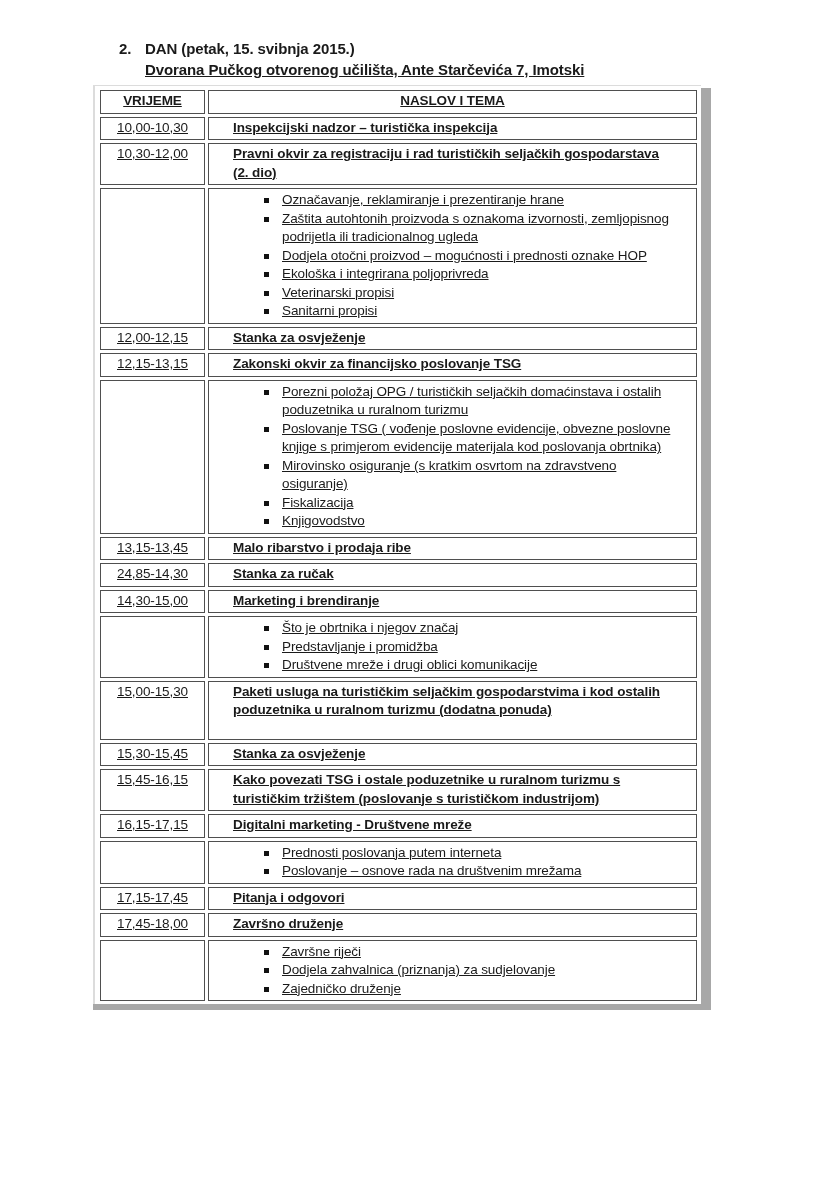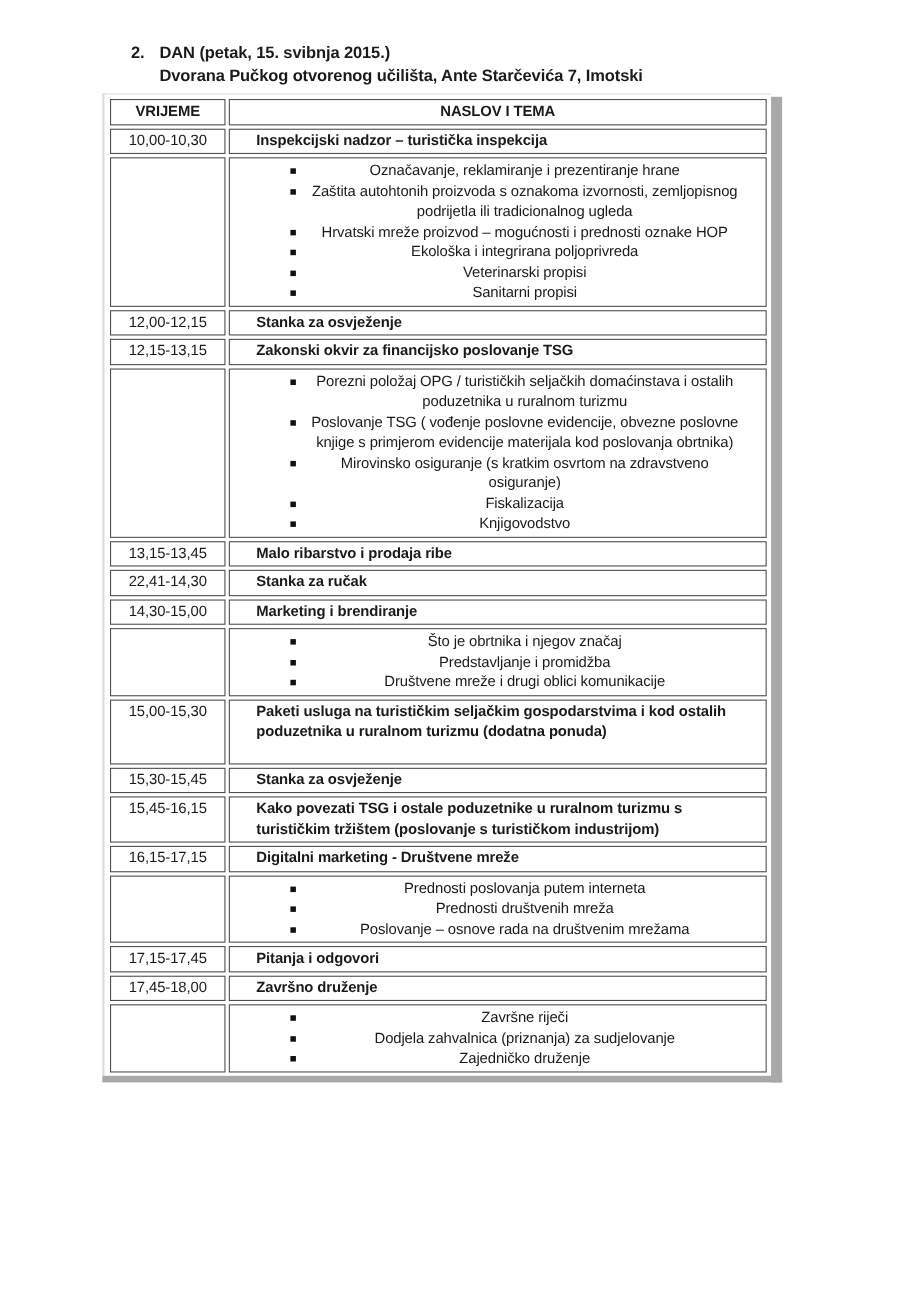--- a/index.html
+++ b/index.html
@@ -22,21 +22,21 @@
     position: absolute;
     top: 38px;
     left: 119px;
     font-weight: bold;
     font-size: 15px;
     line-height: 21px;
     letter-spacing: -0.1px;
   }
   .doc-header .line1 { display: flex; }
   .doc-header .num { width: 26px; flex: none; }
-  .doc-header .line2 { margin-left: 26px; }
+  .doc-header .line2 { margin-left: 26px; text-decoration: underline; }
 
   
   .schedule {
     position: absolute;
     left: 93px;
     top: 85px;
     width: 608px;
     box-sizing: border-box;
     border-left: 2px solid #dcdcdc;
     border-top: 1px solid #dcdcdc;
@@ -55,21 +55,21 @@
   .schedule::before {           
     content: "";
     position: absolute;
     left: -2px;
     right: -10px;
     bottom: -6px;
     height: 6px;
     background: #a8a8a8;
   }
 
-  .trow { display: flex; margin-bottom: 3px; }
+  .trow { display: flex; margin-bottom: 3px; text-decoration: underline; }
   .trow:last-child { margin-bottom: 0; }
 
   .cell {
     border: 1px solid #4f4f4f;
     background: #ffffff;
     padding: 1px 24px 2px;
     font-size: 13.5px;
     line-height: 18.5px;
     letter-spacing: -0.1px;
     box-sizing: border-box;
@@ -82,21 +82,21 @@
     padding: 1px 2px 2px;
   }
   .cell.content { flex: 1; min-width: 0; }
 
   .thead .cell { font-weight: bold; text-align: center; }
 
   .title { font-weight: bold; white-space: pre-line; }
   .trow.tall .cell.content { min-height: 59px; }
 
   ul.bullets { margin: 0; padding: 1px 0 0 0; list-style: none; }
-  ul.bullets li { position: relative; padding-left: 49px; text-align: center; }
+  ul.bullets li { position: relative; padding-left: 49px; }
   ul.bullets li::before {
     content: "";
     position: absolute;
     left: 31px;
     top: 7px;
     width: 5px;
     height: 5px;
     background: #111111;
   }
 </style>
@@ -119,26 +119,33 @@
       <div class="cell content">NASLOV I TEMA</div>
     </div>
     <div>
         <div class="trow">
           <div class="cell time">10,00-10,30</div>
           <div class="cell content">
             <div class="title">Inspekcijski nadzor – turistička inspekcija</div>
           </div>
         </div>
         <div class="trow">
+          <div class="cell time">10,30-12,00</div>
+          <div class="cell content">
+            <div class="title">Pravni okvir za registraciju i rad turističkih seljačkih gospodarstava
+(2. dio)</div>
+          </div>
+        </div>
+        <div class="trow">
           <div class="cell time"></div>
           <div class="cell content">
             <ul class="bullets">
               <li>Označavanje, reklamiranje i prezentiranje hrane</li>
               <li>Zaštita autohtonih proizvoda s oznakoma izvornosti, zemljopisnog podrijetla ili tradicionalnog ugleda</li>
-              <li>Hrvatski mreže proizvod – mogućnosti i prednosti oznake HOP</li>
+              <li>Dodjela otočni proizvod – mogućnosti i prednosti oznake HOP</li>
               <li>Ekološka i integrirana poljoprivreda</li>
               <li>Veterinarski propisi</li>
               <li>Sanitarni propisi</li>
             </ul>
           </div>
         </div>
         <div class="trow">
           <div class="cell time">12,00-12,15</div>
           <div class="cell content">
             <div class="title">Stanka za osvježenje</div>
@@ -162,21 +169,21 @@
             </ul>
           </div>
         </div>
         <div class="trow">
           <div class="cell time">13,15-13,45</div>
           <div class="cell content">
             <div class="title">Malo ribarstvo i prodaja ribe</div>
           </div>
         </div>
         <div class="trow">
-          <div class="cell time">22,41-14,30</div>
+          <div class="cell time">24,85-14,30</div>
           <div class="cell content">
             <div class="title">Stanka za ručak</div>
           </div>
         </div>
         <div class="trow">
           <div class="cell time">14,30-15,00</div>
           <div class="cell content">
             <div class="title">Marketing  i brendiranje</div>
           </div>
         </div>
@@ -212,21 +219,20 @@
           <div class="cell time">16,15-17,15</div>
           <div class="cell content">
             <div class="title">Digitalni marketing - Društvene mreže</div>
           </div>
         </div>
         <div class="trow">
           <div class="cell time"></div>
           <div class="cell content">
             <ul class="bullets">
               <li>Prednosti poslovanja putem interneta</li>
-              <li>Prednosti društvenih mreža</li>
               <li>Poslovanje – osnove rada na društvenim mrežama</li>
             </ul>
           </div>
         </div>
         <div class="trow">
           <div class="cell time">17,15-17,45</div>
           <div class="cell content">
             <div class="title">Pitanja i odgovori</div>
           </div>
         </div>

